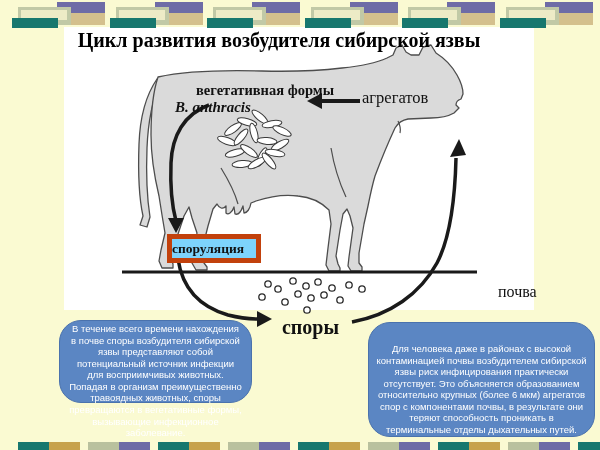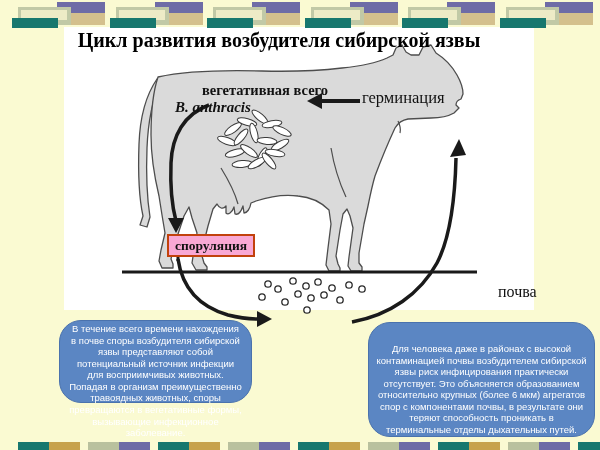--- a/index.html
+++ b/index.html
@@ -37,22 +37,22 @@
   .ground{stroke:var(--ink);stroke-width:3;}
   
   .dlabel{position:absolute;z-index:5;color:#111;}
   .lbl-veg{left:175px;top:82px;width:180px;text-align:center;font-size:14.5px;font-weight:bold;}
   .lbl-ban{left:175px;top:99px;width:180px;text-align:left;font-size:15px;font-weight:bold;font-style:italic;}
   .lbl-germ{left:362px;top:88px;font-size:16.5px;}
   .lbl-soil{left:450px;top:283px;font-size:16px;margin-left:48px;}
   .lbl-spores{left:268px;top:316px;width:85px;text-align:center;font-size:20px;font-weight:bold;}
   .sporulation-box{
     position:absolute;left:167px;top:234px;width:84px;height:19px;z-index:5;
-    background:#f9a8d4;border:2px solid #c2410c;
-    font-size:13.5px;font-weight:bold;line-height:19px;text-align:center;color:#111;
+    background:#7dd3fc;border:5px solid #c2410c;
+    font-size:13.5px;font-weight:bold;line-height:19px;text-align:left;color:#111;
   }
   
   .note{
     position:absolute;z-index:6;box-sizing:border-box;
     background:var(--note_blue);border:1px solid #4a72ad;border-radius:22px;
     color:var(--note_text);font-family:"Liberation Sans", sans-serif;
     font-size:9.5px;line-height:1.22;text-align:center;
   }
   .note-left{left:13px;top:320px;width:193px;height:83px;padding:2px 9px;margin-left:46px;}
   .note-right{left:368px;top:322px;width:227px;height:115px;padding:20px 7px;}
@@ -199,25 +199,26 @@
 
       <path class="arrow" style="stroke-width:3" d="M 178 254 L 178 261"></path>
       <path class="arrow" d="M 178 259 C 182 286 197 306 228 315 C 240 318 250 319 258 319"></path>
       <polygon class="ahead" points="272,319 257,311 257,327"></polygon>
 
       <path class="arrow" d="M 352 322 C 390 315 420 294 437 263 C 449 240 455 200 456 158"></path>
       <polygon class="ahead" points="459,139 450,157 466,155"></polygon>
     </g>
   </svg>
 
-  <div class="dlabel lbl-veg">вегетативная всего</div>
+  <div class="dlabel lbl-veg">вегетативная формы</div>
   <div class="dlabel lbl-ban">B. anthracis</div>
-  <div class="dlabel lbl-germ">герминация</div>
+  <div class="dlabel lbl-germ">агрегатов</div>
   <div class="sporulation-box">споруляция</div>
   <div class="dlabel lbl-soil">почва</div>
+  <div class="dlabel lbl-spores">споры</div>
 
   <div class="note note-left">В течение всего времени нахождения в почве споры возбудителя сибирской язвы представляют собой потенциальный источник инфекции для восприимчивых животных. Попадая в организм преимущественно травоядных животных, споры превращаются в вегетативные формы, вызывающие инфекционное заболевание.</div>
   <div class="note note-right">Для человека даже в районах с высокой контаминацией почвы возбудителем сибирской язвы риск инфицирования практически отсутствует. Это объясняется образованием относительно крупных (более 6 мкм) агрегатов спор с компонентами почвы, в результате они теряют способность проникать в терминальные отделы дыхательных путей.</div>
 
   <div class="bottom-border">
       <div class="bb-bar" style="left: 18px; background: var(--teal);"></div>
       <div class="bb-bar" style="left: 49px; background: var(--gold);"></div>
       <div class="bb-bar" style="left: 88px; background: var(--sage);"></div>
       <div class="bb-bar" style="left: 119px; background: var(--purple);"></div>
       <div class="bb-bar" style="left: 158px; background: var(--teal);"></div>

